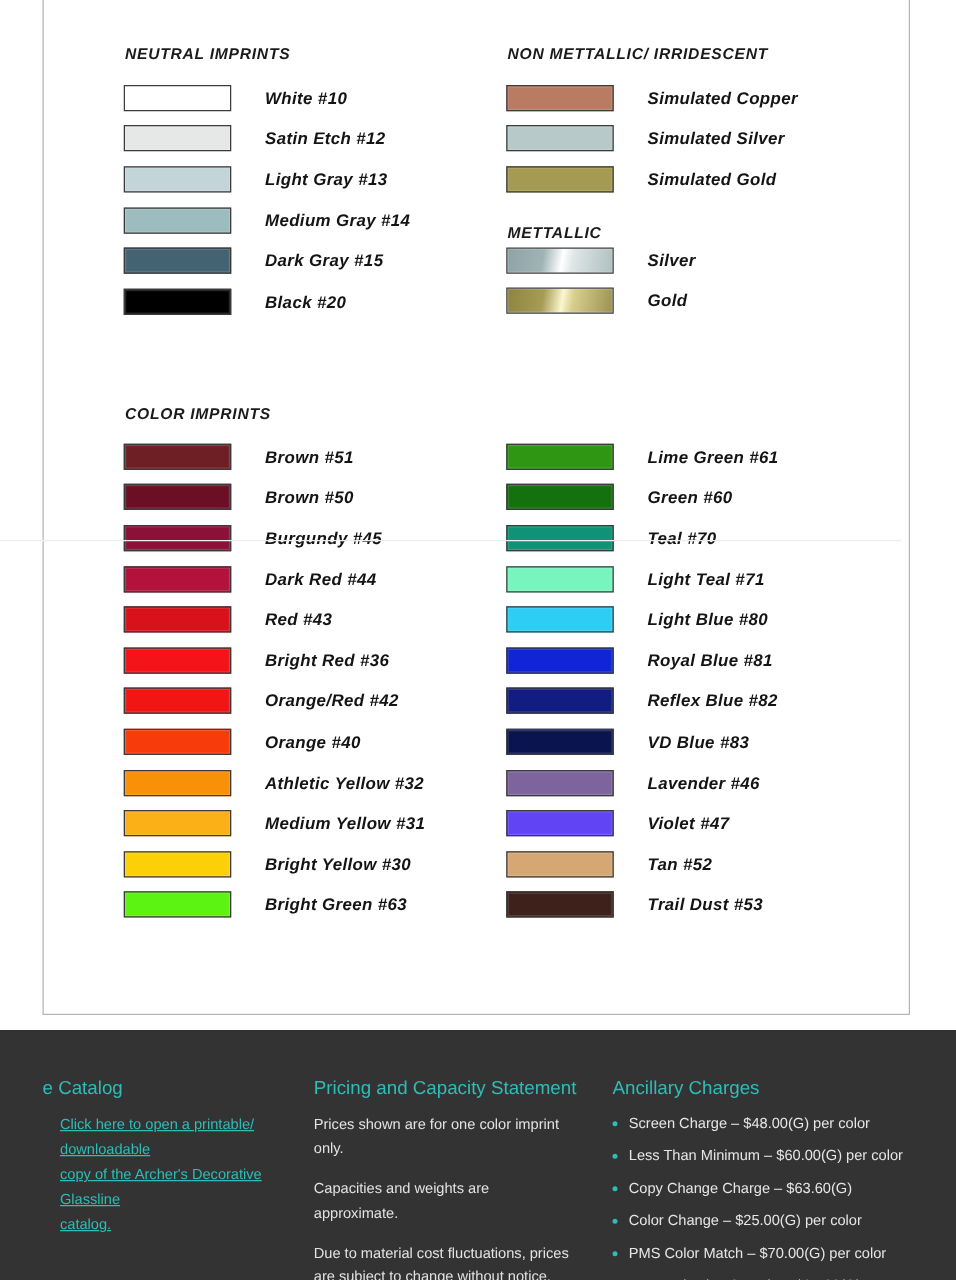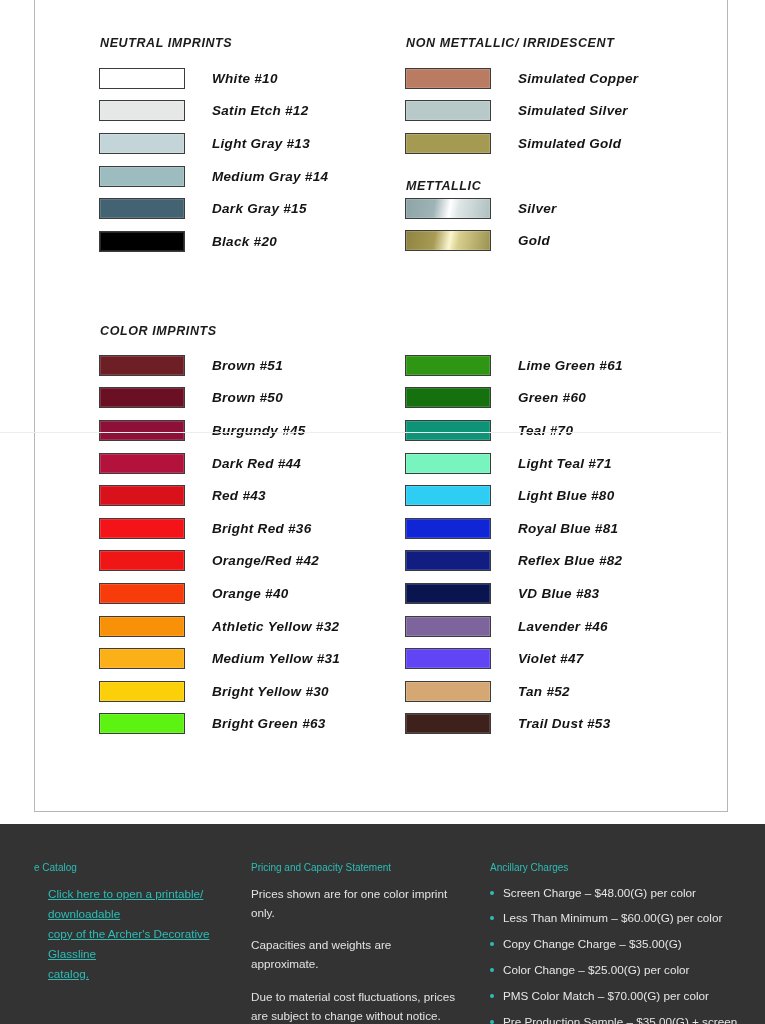--- a/index.html
+++ b/index.html
@@ -101,21 +101,21 @@
     display: flex;
     padding: 38px 0 0 0;
   }
   .fcol { flex: 0 0 auto; }
   .fcol-1 { width: 245px; padding-left: 34px; padding-right: 12px; }
   .fcol-2 { width: 245px; padding-left: 6px;  padding-right: 28px; }
   .fcol-3 { width: 275px; padding-left: 0px;  padding-right: 12px; }
 
   .f-heading {
     color: #2dbdb6;
-    font-size: 10px;
+    font-size: 15px;
     font-weight: normal;
     margin: 0 0 9px 0;
     line-height: 1.25;
   }
 
   .f-text {
     color: #e2e2e2;
     font-size: 11.7px;
     line-height: 1.65;
     margin: 0 0 13px 0;
@@ -331,21 +331,21 @@
         <p class="f-text">Prices shown are for one color imprint only.</p>
         <p class="f-text">Capacities and weights are approximate.</p>
         <p class="f-text">Due to material cost fluctuations, prices are subject to change without notice. Decorative Glass Corporation, DBA Archer's Decorative Glass Corporation, is not liable for any typographical errors contained in this web site, or downloadable materials.</p>
       </div>
 
       <div class="fcol fcol-3">
         <h3 class="f-heading">Ancillary Charges</h3>
         <ul class="f-list" id="ancillary-list">
             <li>Screen Charge – $48.00(G) per color</li>
             <li>Less Than Minimum – $60.00(G) per color</li>
-            <li>Copy Change Charge – $35.00(G)</li>
+            <li>Copy Change Charge – $63.60(G)</li>
             <li>Color Change – $25.00(G) per color</li>
             <li>PMS Color Match – $70.00(G) per color</li>
             <li>Pre Production Sample – $35.00(G) + screen charges, per color</li>
           </ul>
       </div>
 
     </div>
   </div>
 
 </div>

